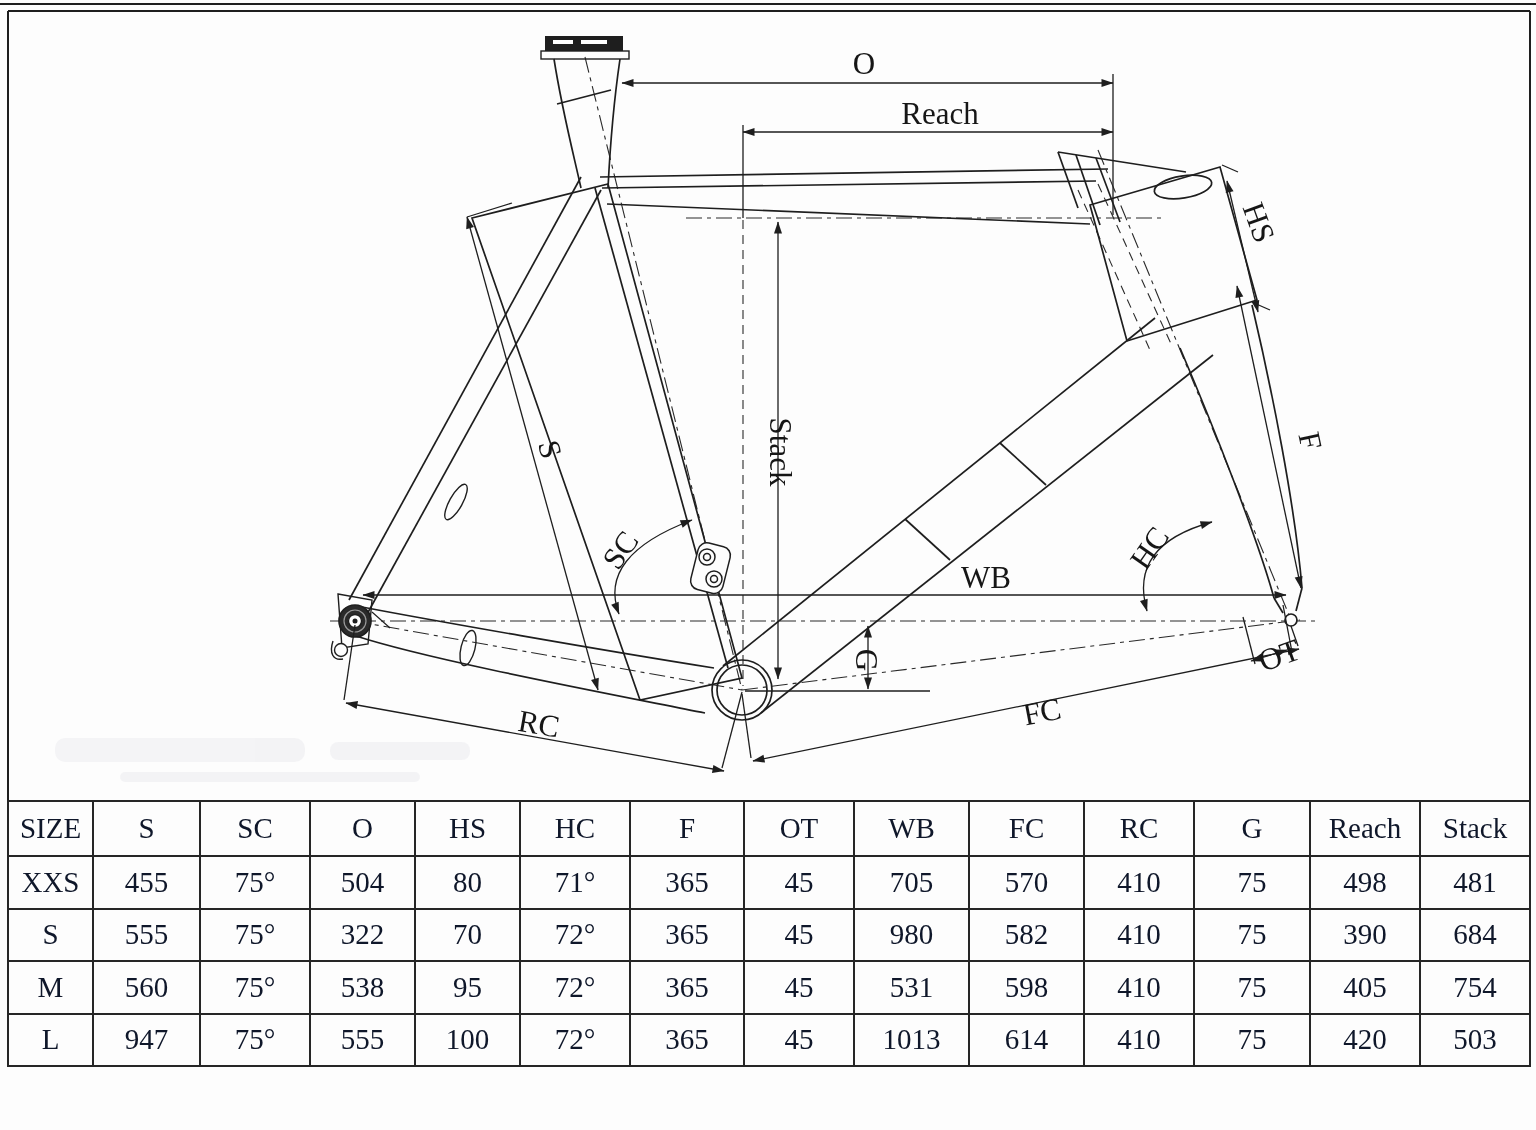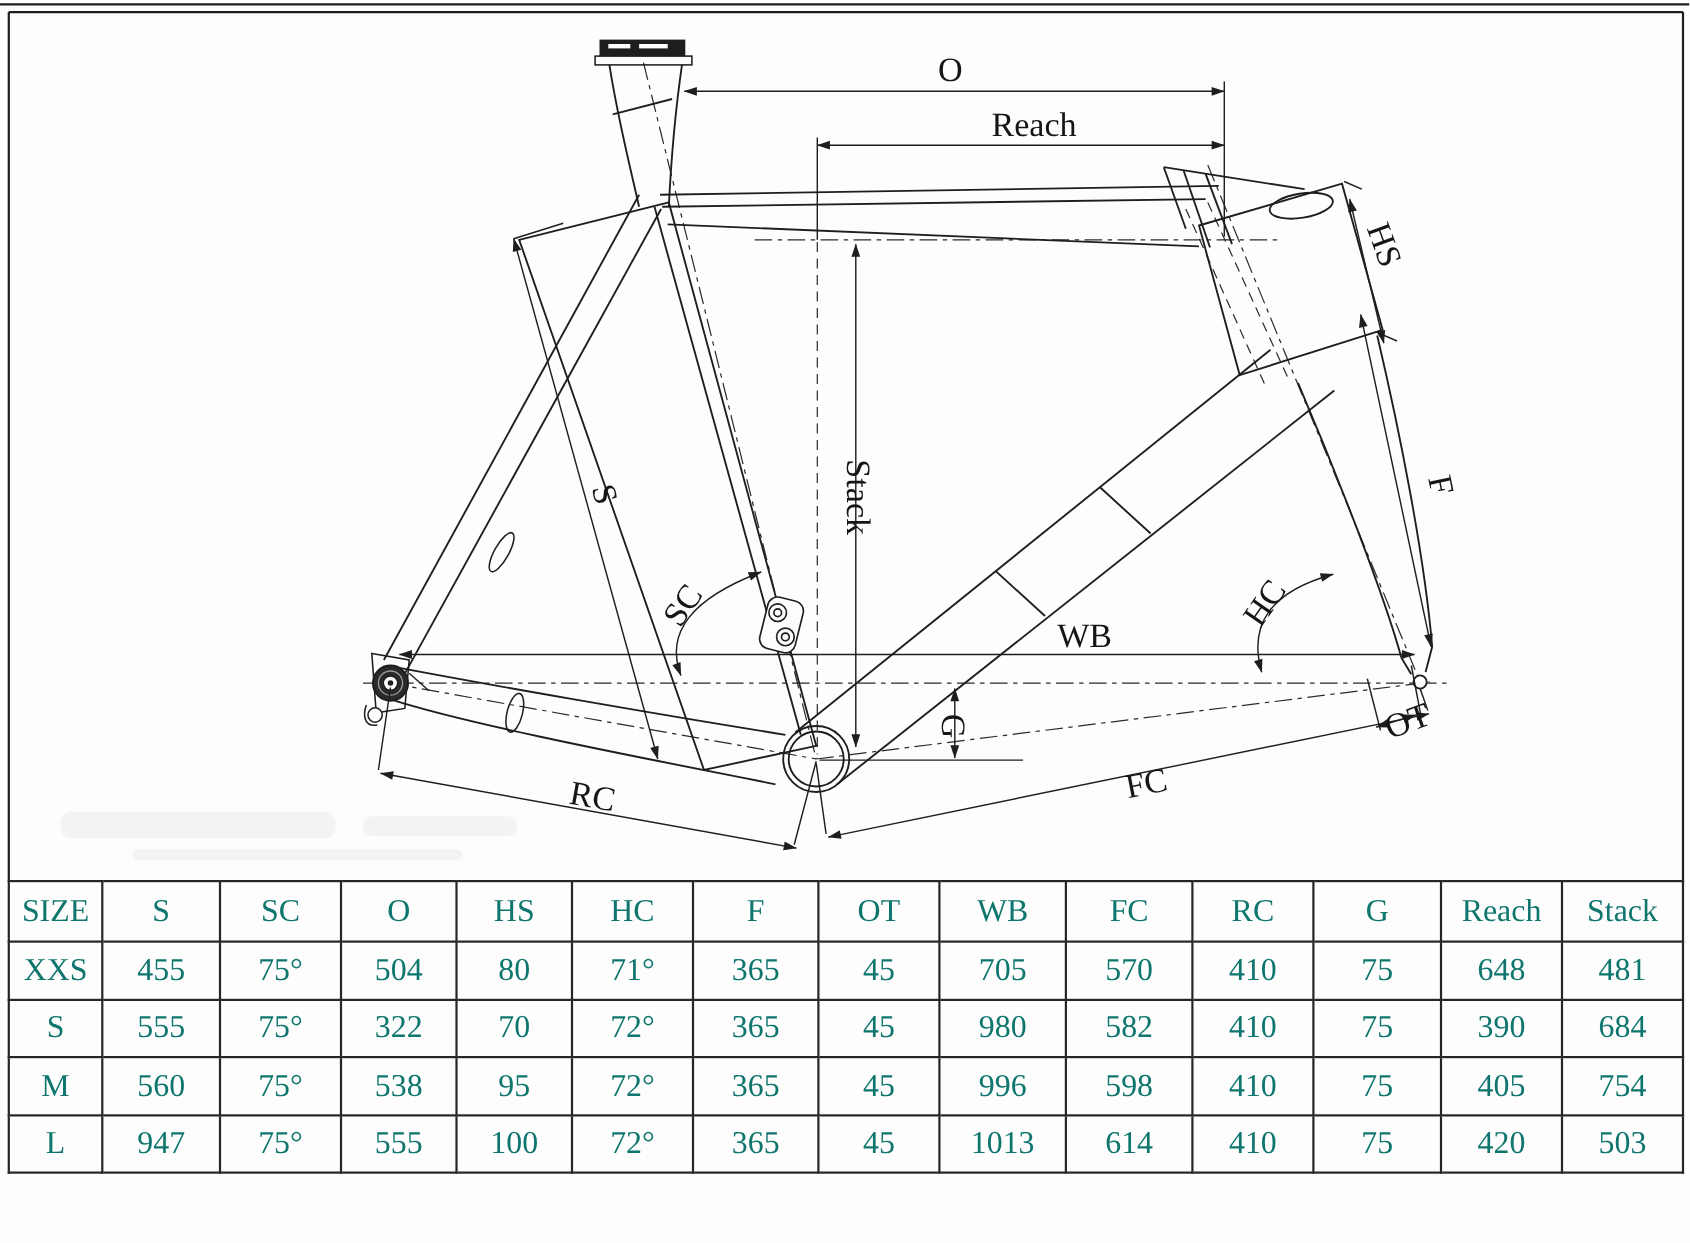--- a/index.html
+++ b/index.html
@@ -2,21 +2,21 @@
 <html><head>
 <meta charset="utf-8">
 <style>
   html,body{margin:0;padding:0;background:#ffffff;}
   .stage{position:relative;width:1536px;height:1130px;background:#fdfdfd;overflow:hidden;
          font-family:"Liberation Serif", serif;}
   svg text{font-family:"Liberation Serif", serif;fill:#161616;}
   .lbl{font-size:31px;}
   .tablewrap{position:absolute;left:0;top:800px;width:1536px;height:330px;}
   table.geo{border-collapse:collapse;table-layout:fixed;margin-left:7px;width:1523px;
-            font-size:29px;color:#0f766e;}
+            font-size:29px;color:#0f172a;}
   table.geo th,table.geo td{border:2px solid #262626;text-align:center;vertical-align:middle;
             font-weight:normal;padding:0;overflow:hidden;white-space:nowrap;}
   table.geo thead th{height:53px;}
   table.geo tbody th,table.geo tbody td{height:50.5px;}
 </style>
 </head>
 <body>
 
 <div class="stage">
 
@@ -234,21 +234,21 @@
             <td>75°</td>
             <td>504</td>
             <td>80</td>
             <td>71°</td>
             <td>365</td>
             <td>45</td>
             <td>705</td>
             <td>570</td>
             <td>410</td>
             <td>75</td>
-            <td>648</td>
+            <td>498</td>
             <td>481</td>
           </tr>
           <tr>
             <th>S</th>
             <td>555</td>
             <td>75°</td>
             <td>322</td>
             <td>70</td>
             <td>72°</td>
             <td>365</td>
@@ -262,21 +262,21 @@
           </tr>
           <tr>
             <th>M</th>
             <td>560</td>
             <td>75°</td>
             <td>538</td>
             <td>95</td>
             <td>72°</td>
             <td>365</td>
             <td>45</td>
-            <td>996</td>
+            <td>531</td>
             <td>598</td>
             <td>410</td>
             <td>75</td>
             <td>405</td>
             <td>754</td>
           </tr>
           <tr>
             <th>L</th>
             <td>947</td>
             <td>75°</td>

